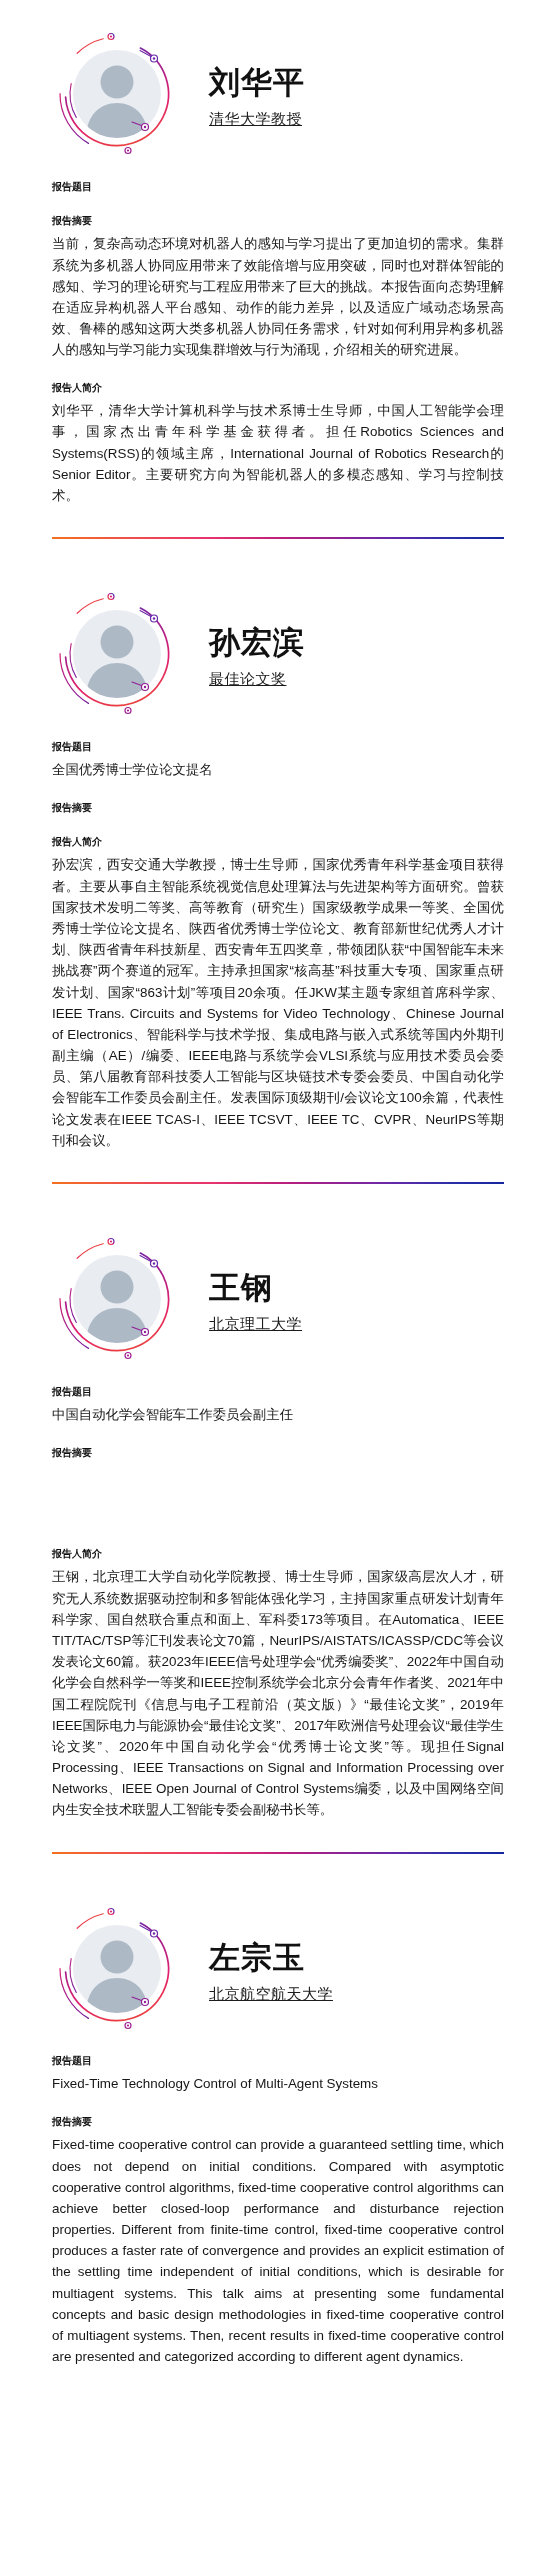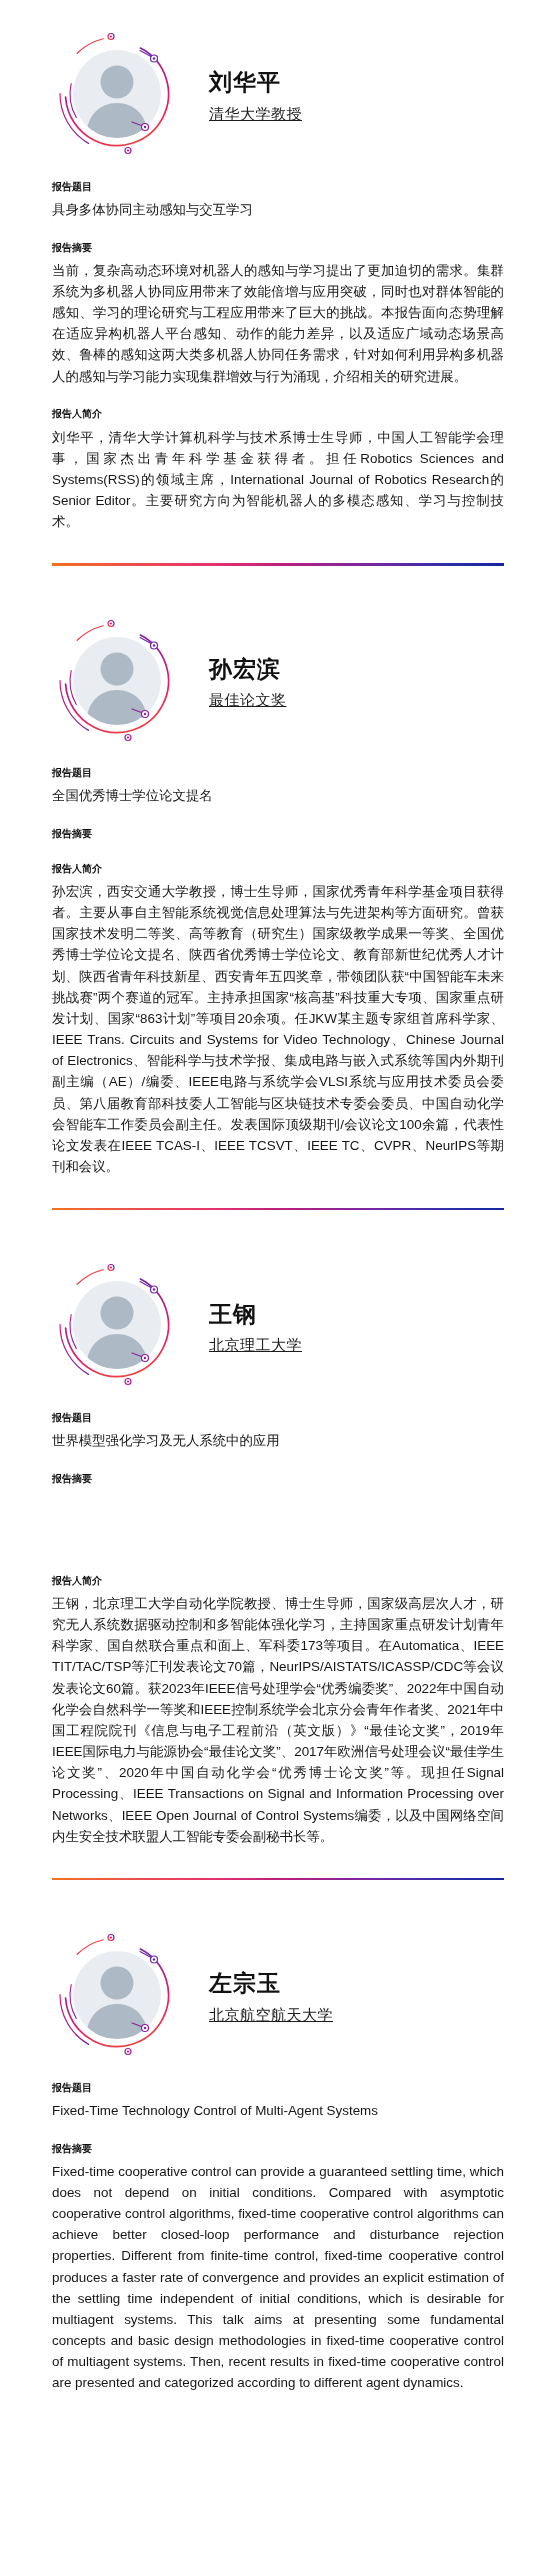--- a/index.html
+++ b/index.html
@@ -10,21 +10,21 @@
     -webkit-font-smoothing:antialiased;
   }
   .page{padding:29px 52px 36px 52px;}
 
   
   .card{background:#fff;}
   .card-header{display:flex;align-items:center;gap:27px;margin:0 0 7.2px 0;}
   .avatar{width:130px;height:130px;flex:0 0 auto;}
   .avatar svg{width:100%;height:100%;display:block;}
   .id-block{padding-top:3.1px;}
-  .name{font-size:23px;font-weight:700;margin:0 0 6.2px 0;letter-spacing:1px;color:#111;}
+  .name{font-size:31px;font-weight:700;margin:0 0 6.2px 0;letter-spacing:1px;color:#111;}
   .affiliation{font-size:15px;color:#1c1c1c;letter-spacing:0.5px;text-decoration:underline;}
 
   .section{margin-top:20.6px;}
   .sec-label{font-size:10px;font-weight:700;margin:0 0 5.2px 0;color:#111;}
   .sec-text{font-size:13.4px;line-height:1.58;margin:0;text-align:justify;word-break:break-word;color:#161616;}
   .abstract-empty{min-height:62px;}
 
   .divider{
     border:none;height:2.1px;margin:31px 0 50px 0;
     background:linear-gradient(90deg,#f4711f 0%,#ed4a52 20%,#e8336d 35%,#b81f7e 52%,#6b28a8 74%,#2b2fa8 88%,#16269d 100%);
@@ -83,21 +83,20 @@
             <use href="#avatar-deco"></use>
           </svg>
       </div>
       <div class="id-block">
         <h2 class="name">刘华平</h2>
         <div class="affiliation">清华大学教授</div>
       </div>
     </div>
     <div class="section">
       <h3 class="sec-label">报告题目</h3>
-      <p class="sec-text">具身多体协同主动感知与交互学习</p>
     </div>
     <div class="section">
       <h3 class="sec-label">报告摘要</h3>
       <p class="sec-text">当前，复杂高动态环境对机器人的感知与学习提出了更加迫切的需求。集群系统为多机器人协同应用带来了效能倍增与应用突破，同时也对群体智能的感知、学习的理论研究与工程应用带来了巨大的挑战。本报告面向态势理解在适应异构机器人平台感知、动作的能力差异，以及适应广域动态场景高效、鲁棒的感知这两大类多机器人协同任务需求，针对如何利用异构多机器人的感知与学习能力实现集群增效与行为涌现，介绍相关的研究进展。</p>
     </div>
     <div class="section">
       <h3 class="sec-label">报告人简介</h3>
       <p class="sec-text">刘华平，清华大学计算机科学与技术系博士生导师，中国人工智能学会理事，国家杰出青年科学基金获得者。担任Robotics Sciences and Systems(RSS)的领域主席，International Journal of Robotics Research的Senior Editor。主要研究方向为智能机器人的多模态感知、学习与控制技术。</p>
     </div>
   </section>
@@ -136,21 +135,21 @@
             <use href="#avatar-deco"></use>
           </svg>
       </div>
       <div class="id-block">
         <h2 class="name">王钢</h2>
         <div class="affiliation">北京理工大学</div>
       </div>
     </div>
     <div class="section">
       <h3 class="sec-label">报告题目</h3>
-      <p class="sec-text">世界模型强化学习及无人系统中的应用</p>
+      <p class="sec-text">中国自动化学会智能车工作委员会副主任</p>
     </div>
     <div class="section">
       <h3 class="sec-label">报告摘要</h3>
       <p class="sec-text abstract-empty"></p>
     </div>
     <div class="section">
       <h3 class="sec-label">报告人简介</h3>
       <p class="sec-text">王钢，北京理工大学自动化学院教授、博士生导师，国家级高层次人才，研究无人系统数据驱动控制和多智能体强化学习，主持国家重点研发计划青年科学家、国自然联合重点和面上、军科委173等项目。在Automatica、IEEE TIT/TAC/TSP等汇刊发表论文70篇，NeurIPS/AISTATS/ICASSP/CDC等会议发表论文60篇。获2023年IEEE信号处理学会“优秀编委奖”、2022年中国自动化学会自然科学一等奖和IEEE控制系统学会北京分会青年作者奖、2021年中国工程院院刊《信息与电子工程前沿（英文版）》“最佳论文奖”，2019年IEEE国际电力与能源协会“最佳论文奖”、2017年欧洲信号处理会议“最佳学生论文奖”、2020年中国自动化学会“优秀博士论文奖”等。现担任Signal Processing、IEEE Transactions on Signal and Information Processing over Networks、IEEE Open Journal of Control Systems编委，以及中国网络空间内生安全技术联盟人工智能专委会副秘书长等。</p>
     </div>
   </section>

